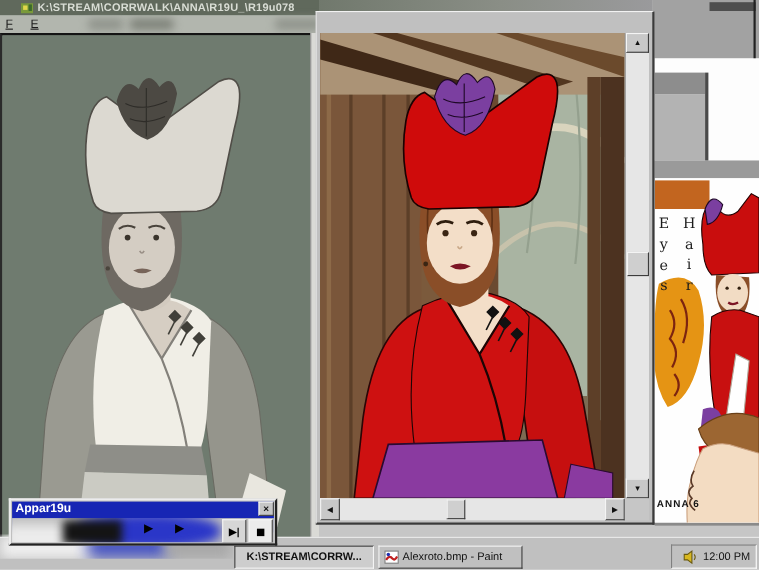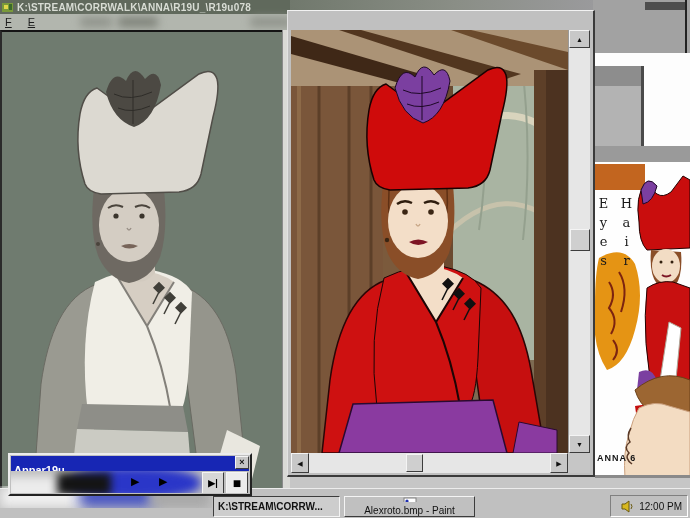--- a/index.html
+++ b/index.html
@@ -24,21 +24,21 @@
   
   #ref-sheet{left:595px;top:162px;width:95px;height:316px;background:#fefefe;border-bottom:3px solid #8a8a8a;overflow:hidden;}
   #ref-sheet svg{position:absolute;left:0;top:0;}
   .vlabel{position:absolute;writing-mode:vertical-rl;text-orientation:upright;font-family:"DejaVu Serif",serif;font-size:13px;letter-spacing:4px;color:#1a1a1a;line-height:1;}
   #label-eyes{left:2px;top:34px;}
   #label-hair{left:25px;top:34px;}
   #ref-caption{position:absolute;left:2px;top:291px;font-size:9px;font-weight:bold;color:#141414;letter-spacing:1px;}
 
   
   #win-bw{left:0;top:0;width:290px;height:497px;background:#b2b6ae;z-index:1;}
-  .tb1{height:14px;background:#60695c;display:flex;align-items:center;gap:3px;padding-left:2px;overflow:hidden;}
+  .tb1{height:14px;background:#60695c;display:flex;align-items:center;gap:3px;padding-left:19px;overflow:hidden;}
   .tb1-text{font-size:10px;font-weight:bold;color:#d9ddd5;white-space:nowrap;letter-spacing:0.2px;}
   .menubar{position:relative;height:16px;background:#b2b6ae;display:flex;align-items:center;gap:16px;padding-left:5px;font-size:11px;color:#1d1d1d;}
   .menu-item{text-decoration:underline;cursor:default;}
   .menu-blur{position:absolute;top:3px;height:10px;background:#8f938b;filter:blur(4px);border-radius:4px;}
   .mb1{left:80px;width:32px;}
   .mb2{left:118px;width:40px;background:#7e8279;}
   .mb3{left:250px;width:42px;}
   .photo-frame{position:absolute;left:0;top:30px;width:282px;height:467px;background:#6f7b6f;border-top:2px solid #141414;border-left:2px solid #2a2a2a;overflow:hidden;}
   #bw-strip{position:absolute;left:282px;top:30px;width:8px;height:467px;background:#dadad6;border-left:1px solid #8a8a8a;}
 
@@ -54,40 +54,40 @@
   #vsb .sbtn{width:100%;height:18px;}
   #vsb .bot{position:absolute;bottom:0;left:0;}
   #vthumb{position:absolute;left:1px;top:199px;width:20px;height:22px;background:#cfcfcf;}
   #hsb .sbtn{position:absolute;top:0;width:18px;height:100%;}
   #hsb .leftb{left:0;}
   #hsb .rightb{right:0;}
   #hthumb{position:absolute;left:115px;top:1px;width:17px;height:18px;background:#cfcfcf;}
 
   
   #win-appar{left:8px;top:453px;width:244px;height:43px;background:#c0c0c0;border-top:2px solid #ececec;border-left:2px solid #ececec;border-right:2px solid #222;border-bottom:2px solid #222;z-index:5;}
-  .tb3{position:absolute;left:1px;top:1px;right:1px;height:28px;background:#1726b4;display:flex;align-items:center;}
+  .tb3{position:absolute;left:1px;top:1px;right:1px;height:28px;background:#1726b4;display:flex;align-items:flex-start;}
   .tb3-text{color:#fff;font-size:11px;font-weight:bold;padding-left:3px;}
   .xbtn{position:absolute;right:1px;top:1px;width:14px;height:13px;background:#c6c6c6;display:flex;align-items:center;justify-content:center;font-size:9px;font-weight:bold;color:#111;line-height:1;}
   .appar-body{position:absolute;left:1px;top:16px;right:1px;bottom:1px;background:#bfbfbf;overflow:hidden;}
   .blob{position:absolute;pointer-events:none;}
   .bl1{left:58px;top:-4px;width:132px;height:32px;background:#2a36c8;border-radius:45%;filter:blur(5px);}
   .bl2{left:46px;top:2px;width:54px;height:22px;background:#141414;filter:blur(4px);}
   .bl3{left:-6px;top:6px;width:62px;height:24px;background:#ececec;filter:blur(5px);}
   .vcr-glyph{position:absolute;top:5px;font-size:11px;color:#000;line-height:1;z-index:2;}
   .g1{left:120px;}
   .g2{left:148px;}
   .vcr-btn{position:absolute;top:1px;width:22px;height:22px;display:flex;align-items:center;justify-content:center;z-index:2;}
   .nextb{right:25px;background:#d6d6d6;font-size:9px;font-weight:bold;color:#000;}
   .stopb{right:1px;background:#ececec;font-size:14px;color:#000;}
 
   
   #taskbar{left:0;top:488px;width:690px;height:30px;background:#c0c0c0;border-top:1px solid #ececec;z-index:3;}
   .tbtn{position:absolute;top:7px;height:21px;display:flex;align-items:center;gap:3px;padding:0 4px;font-size:10px;color:#111;overflow:hidden;white-space:nowrap;}
-  #btn-stream{left:213px;width:127px;background:#cdcdcd;font-weight:bold;}
-  #btn-paint{left:344px;width:131px;background:#c0c0c0;flex-direction:column;}
+  #btn-stream{left:213px;width:127px;background:#cdcdcd;font-weight:bold;justify-content:center;}
+  #btn-paint{left:344px;width:131px;background:#c0c0c0;}
   #tray{position:absolute;right:2px;top:6px;width:78px;height:22px;border-top:1px solid #808080;border-left:1px solid #808080;border-right:1px solid #fff;border-bottom:1px solid #fff;display:flex;align-items:center;justify-content:flex-end;gap:5px;padding:4px 5px;font-size:10px;color:#111;}
 
   
   #blur-patch{left:0;top:486px;width:212px;height:22px;overflow:hidden;z-index:4;pointer-events:none;}
   .p1{left:0;top:0;width:84px;height:22px;background:#f0f0f0;filter:blur(6px);}
   .p2{left:80px;top:2px;width:74px;height:18px;background:#3948c4;filter:blur(7px);}
   .p3{left:150px;top:0;width:60px;height:22px;background:#a8a8a8;filter:blur(6px);}
 </style>
 </head>
 <body>

